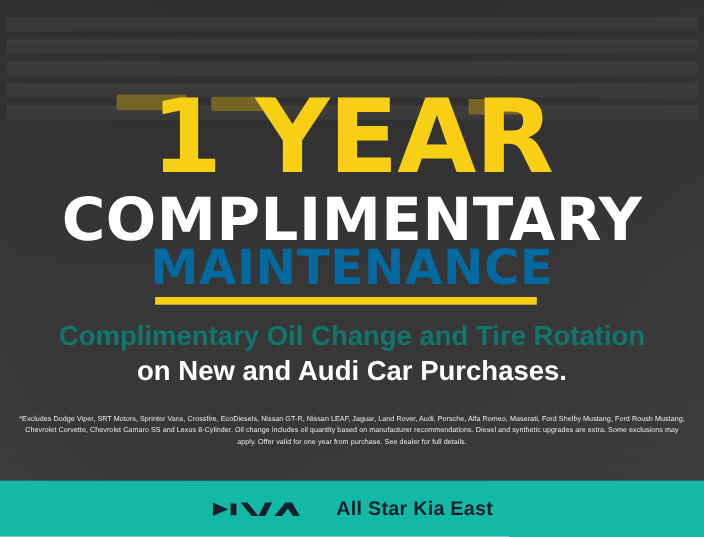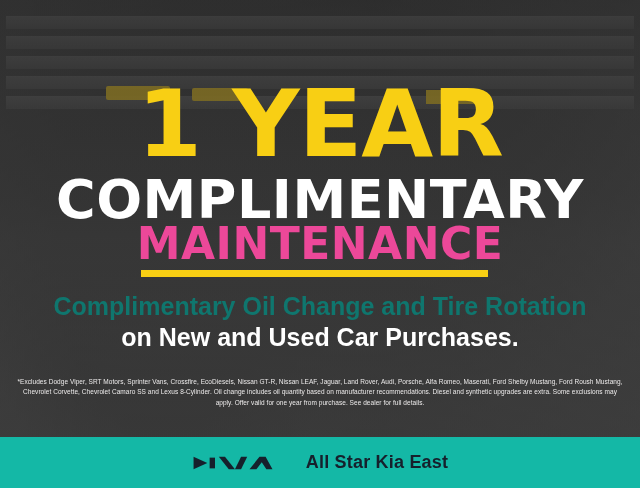--- a/index.html
+++ b/index.html
@@ -102,21 +102,21 @@
     letter-spacing:-1px;
     font-family:"DejaVu Sans",sans-serif;
   }
   .compl{
     position:absolute;left:0;right:0;top:177px;
     color:#ffffff;font-size:54px;line-height:46px;font-weight:700;
     letter-spacing:.5px;font-family:"DejaVu Sans",sans-serif;
   }
   .maint{
     position:absolute;left:0;right:0;top:221px;
-    color:#ec4899;font-size:44px;line-height:46px;font-weight:700;
+    color:#0369a1;font-size:44px;line-height:46px;font-weight:700;
     letter-spacing:.5px;font-family:"DejaVu Sans",sans-serif;
   }
   .rule{
     position:absolute;left:141px;top:270px;width:347px;height:7px;
     background:#f8cf14;
   }
   .sub1{
     position:absolute;left:0;right:0;top:291px;
     color:#0f766e;font-size:25px;line-height:30px;font-weight:700;
   }
@@ -166,21 +166,21 @@
     <div class="bg-lift lift-c"></div>
     <div class="layer bg-veil"></div>
   </div>
 
   <div class="headline">
     <div class="year">1 YEAR</div>
     <div class="compl">COMPLIMENTARY</div>
     <div class="maint">MAINTENANCE</div>
     <div class="rule"></div>
     <div class="sub1">Complimentary Oil Change and Tire Rotation</div>
-    <div class="sub2">on New and Used Car Purchases.</div>
+    <div class="sub2">on New and Audi Car Purchases.</div>
     <div class="fine">*Excludes Dodge Viper, SRT Motors, Sprinter Vans, Crossfire, EcoDiesels, Nissan GT-R, Nissan LEAF, Jaguar, Land Rover, Audi, Porsche, Alfa Romeo, Maserati, Ford Shelby Mustang, Ford Roush Mustang, Chevrolet Corvette, Chevrolet Camaro SS and Lexus 8-Cylinder. Oil change includes oil quantity based on manufacturer recommendations. Diesel and synthetic upgrades are extra. Some exclusions may apply. Offer valid for one year from purchase. See dealer for full details.</div>
   </div>
 
   <div class="footer">
     <span>
       <svg class="kia-logo" viewBox="0 0 240 60" xmlns="http://www.w3.org/2000/svg" aria-hidden="true">
         <g fill="#16202c">
           <path d="M4 14 L4 46 L40 30 Z"></path>
           <path d="M46 16 L60 16 L60 44 L46 44 Z"></path>
           <path d="M70 14 L86 14 L112 46 L96 46 Z"></path>

